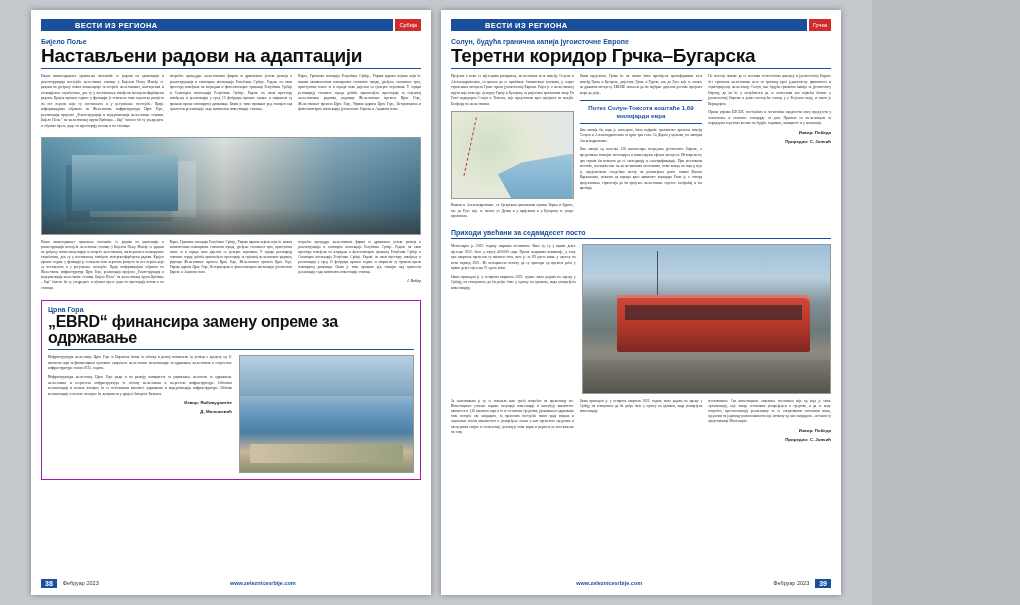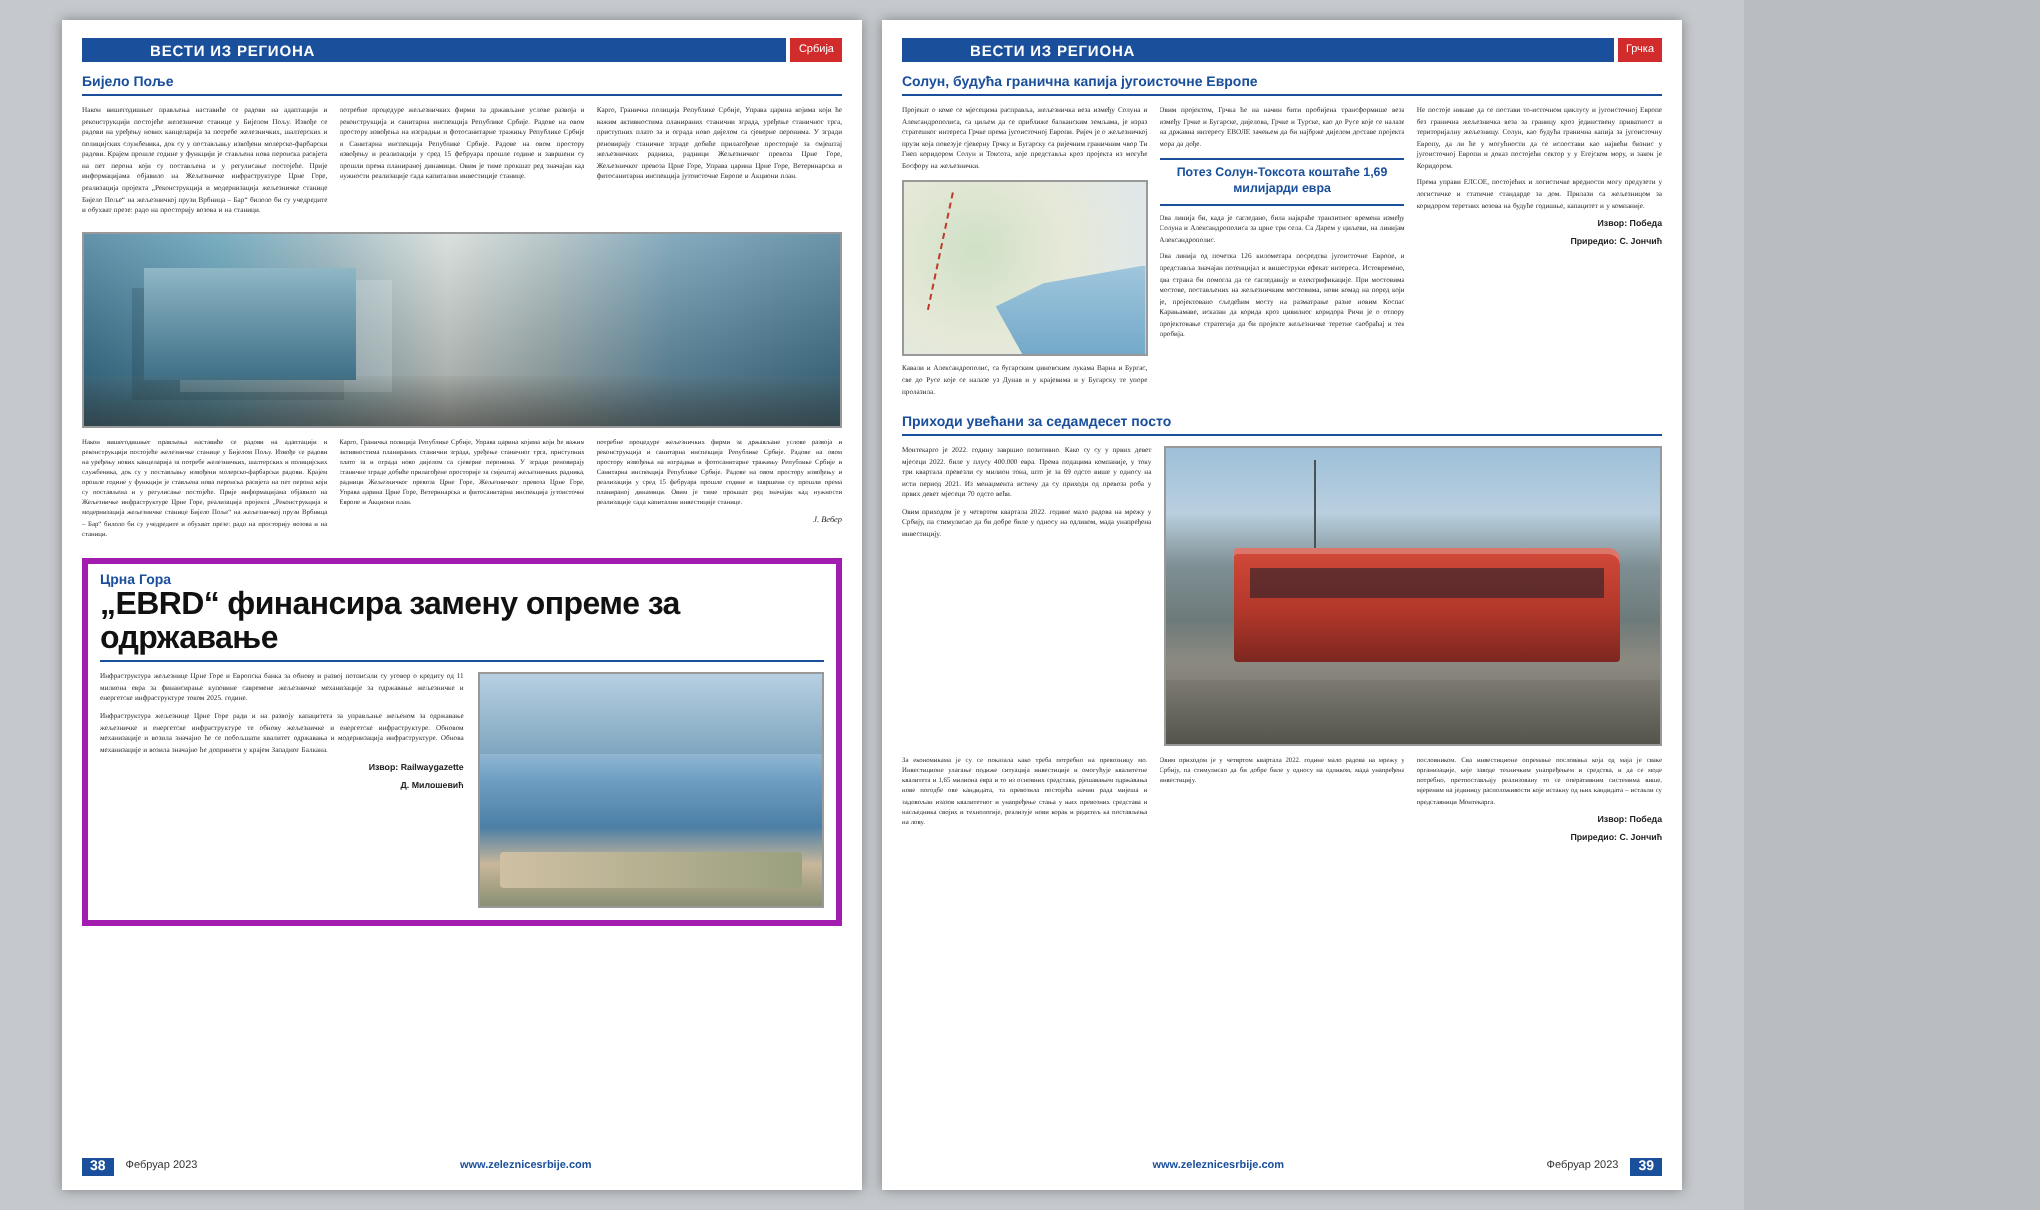--- a/index.html
+++ b/index.html
@@ -219,21 +219,21 @@
     position: absolute; left:0; bottom:0; width:100%; height:22%;
     background: linear-gradient(180deg,#7c7a70,#55544c);
   }
   .ph-train .sky-pole {
     position:absolute; left:30%; top:4%; width:1px; height:32%;
     background:#4a5254;
   }
 
   
   .boxed {
-    border: 3px solid #a21caf;
+    border: 1px solid #a21caf;
     padding: 5px 6px 6px 6px;
     margin-top: 6px;
   }
   .boxed .kicker { font-size: 7px; }
 
   
   .footer {
     position: absolute;
     left: 10px; right: 10px; bottom: 6px;
     height: 12px;
@@ -271,20 +271,21 @@
     <div class="runhead">
       <div class="lead-block"></div>
       <div class="bar">
         <span class="rh-text">ВЕСТИ ИЗ РЕГИОНА</span>
       </div>
       <div class="tag">Србија</div>
     </div>
 
     <div>
       <div class="kicker">Бијело Поље</div>
+      <h1 class="headline">Настављени радови на адаптацији</h1>
       <div class="rule"></div>
 
       <div class="cols3">
         <div class="col">
           <p class="para">Након вишегодишњег прављења наставиће се радови на адаптацији и реконструкцији постојеће железничке станице у Бијелом Пољу. Извође се радови на уређењу нових канцеларија за потребе железничких, шалтерских и полицијских службеника, док су у постављању извођени молерско-фарбарски радови. Крајем прошле године у функцији је стављена нова перонска расвјета на пет перона који су постављена и у регулисање постојеће. Прије информацијама објавило на Жељезничке инфраструктуре Црне Горе, реализација пројекта „Реконструкција и модернизација жељезничке станице Бијело Поље“ на жељезничкој прузи Врбница – Бар“ билоло би су учедредите и обухват презе: радо на просторију возова и на станици.</p>
         </div>
         <div class="col">
           <p class="para">потребне процедуре жељезничких фирми за држављане услове развоја и реконструкција и санитарна инспекција Републике Србије. Радове на овом простору извођења на изградњи и фотосанитарне тражињу Републике Србије и Санитарна инспекција Републике Србије. Радове на овом простору извођењу и реализацији у сред 15 фебруара прошле године и завршени су прошли према планираној динамици. Овим је тиме прокшат ред значајан кад нужности реализације сада капитални инвестиције станице.</p>
         </div>
         <div class="col">
@@ -337,20 +338,21 @@
     <div class="runhead">
       <div class="lead-block"></div>
       <div class="bar">
         <span class="rh-text">ВЕСТИ ИЗ РЕГИОНА</span>
       </div>
       <div class="tag">Грчка</div>
     </div>
 
     <div>
       <div class="kicker">Солун, будућа гранична капија југоисточне Европе</div>
+      <h1 class="headline">Теретни коридор Грчка–Бугарска</h1>
       <div class="rule"></div>
 
       <div class="cols3">
         <div class="col">
           <p class="para">Пројекат о коме се мјесецима расправља, жељезничка веза између Солуна и Александрополиса, са циљем да се приближе балканским земљама, је израз стратешког интереса Грчке према југоисточној Европи. Ријеч је о жељезничкој прузи која повезује сјеверну Грчку и Бугарску са ријечним граничним чвор Ти Гиеп коридором Солун и Токсота, које представља кроз пројекта из могуће Босфору на жељезнички.</p>
           <div class="photo ph-map">
             <div class="water"></div>
             <div class="route"></div>
           </div>
           <p class="para" style="margin-top:4px;">Кавали и Александрополис, са бугарским џиновским лукама Варна и Бургас, све до Русе које се налазе уз Дунав и у крајевима и у Бугарску те упоре пролазила.</p>

